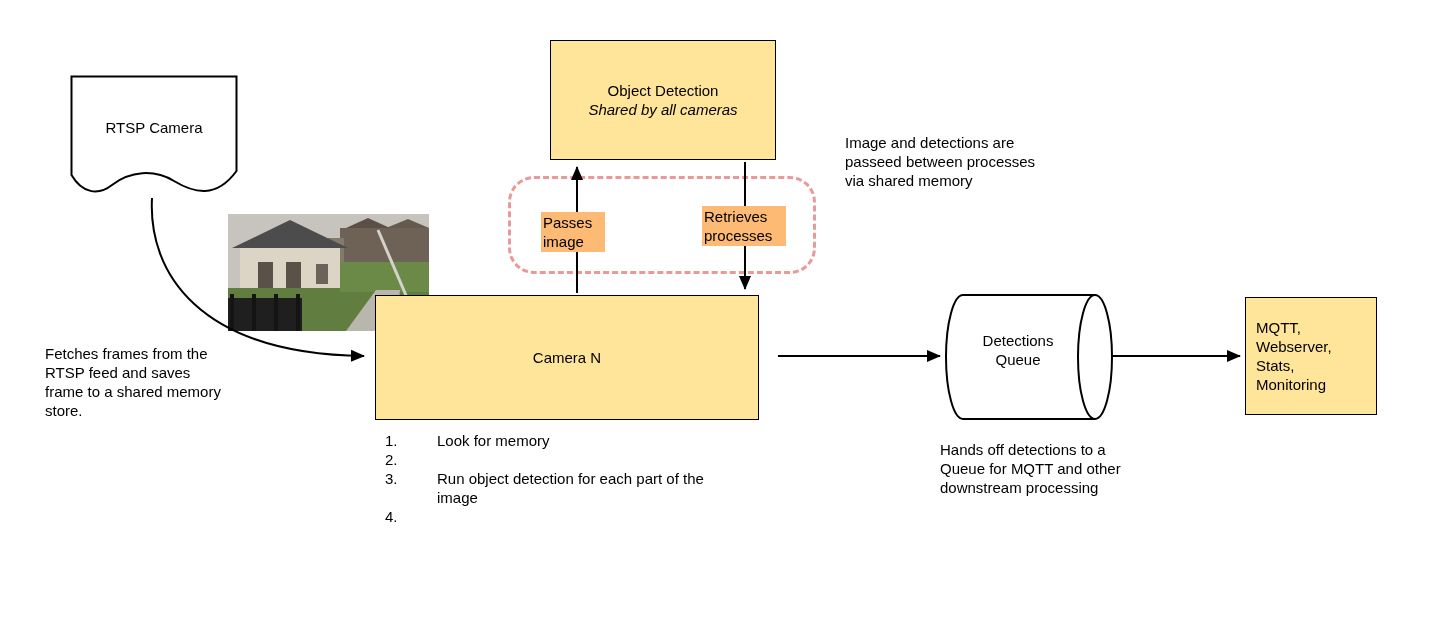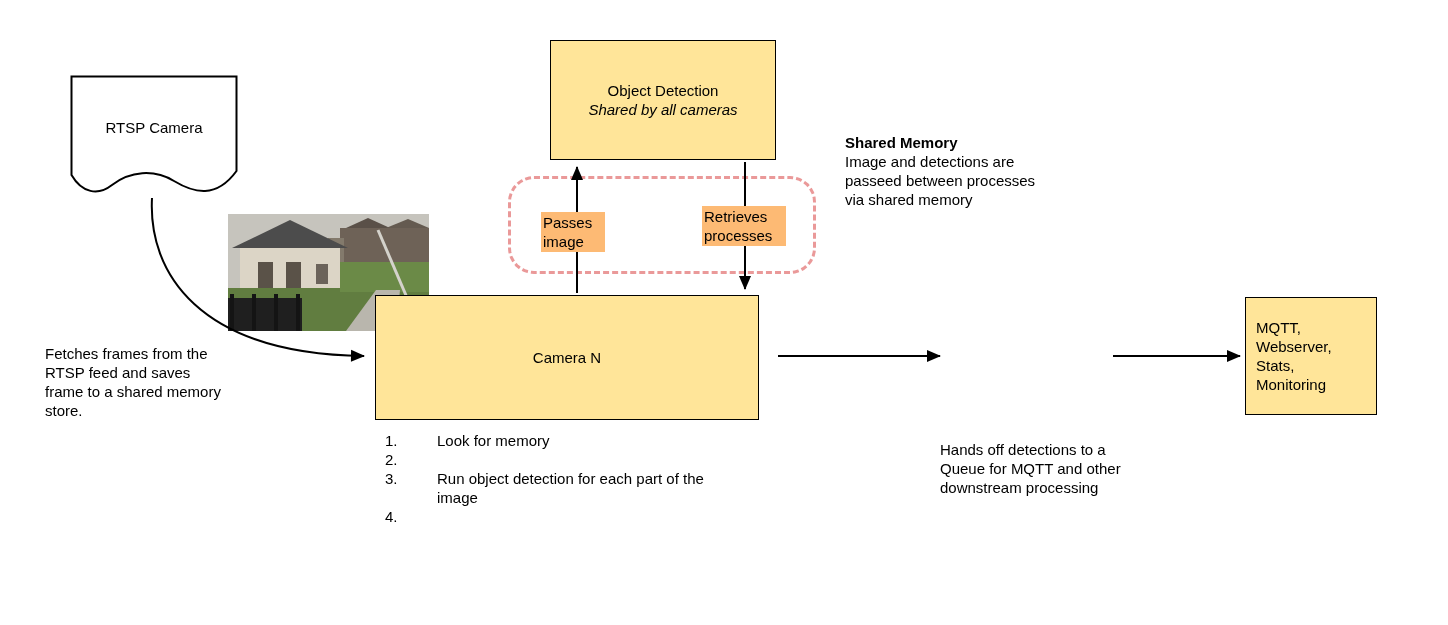--- a/index.html
+++ b/index.html
@@ -87,20 +87,27 @@
     <div>Object Detection</div>
     <div class="italic">Shared by all cameras</div>
   </div>
 
   <div class="abs dashed-region" style="left:508px; top:176px; width:308px; height:98px;"></div>
 
   <div class="abs node" style="left:375px; top:295px; width:384px; height:125px;">
     <div>Camera N</div>
   </div>
 
+  <div class="abs" style="left:945px; top:293px; width:170px; height:128px;">
+    <svg width="170" height="128" viewBox="0 0 170 128">
+      <path d="M150,2 L18,2 A17,62 0 0 0 18,126 L150,126" fill="#ffffff" stroke="#000000" stroke-width="2"></path>
+      <ellipse cx="150" cy="64" rx="17" ry="62" fill="#ffffff" stroke="#000000" stroke-width="2"></ellipse>
+    </svg>
+    <div class="abs" style="left:18px; top:38px; width:110px; text-align:center;">Detections Queue</div>
+  </div>
 
   <div class="abs node" style="left:1245px; top:297px; width:132px; height:118px; align-items:flex-start; text-align:left; padding-left:10px; padding-right:8px;">
     <div>MQTT, Webserver, Stats, Monitoring</div>
   </div>
 
   <svg class="abs" style="left:0; top:0;" width="1448" height="625" viewBox="0 0 1448 625" aria-hidden="true">
     <defs>
       <marker id="arrow" markerUnits="userSpaceOnUse" markerWidth="16" markerHeight="14" refX="14" refY="7" orient="auto">
         <path d="M1,1 L15,7 L1,13 Z" fill="#000000"></path>
       </marker>
@@ -110,21 +117,20 @@
     <line x1="745" y1="162" x2="745" y2="289" stroke="#000000" stroke-width="2" marker-end="url(#arrow)"></line>
     <line x1="778" y1="356" x2="940" y2="356" stroke="#000000" stroke-width="2" marker-end="url(#arrow)"></line>
     <line x1="1113" y1="356" x2="1240" y2="356" stroke="#000000" stroke-width="2" marker-end="url(#arrow)"></line>
   </svg>
 
   <div class="abs flow-label" style="left:541px; top:212px; width:64px;">Passes image</div>
 
   <div class="abs flow-label" style="left:702px; top:206px; width:84px;">Retrieves processes</div>
 
   <div class="abs" style="left:845px; top:133px; width:212px;">
-    <div class="note-title">Shared Memory</div>
     <div>Image and detections are passeed between processes via shared memory</div>
   </div>
 
   <div class="abs" style="left:45px; top:344px; width:178px;">Fetches frames from the RTSP feed and saves frame to a shared memory store.</div>
 
   <div class="abs" style="left:940px; top:440px; width:182px;">Hands off detections to a Queue for MQTT and other downstream processing</div>
 
   <div class="abs" style="left:385px; top:431px; width:360px;">
     <div class="steps-row">
       <div>1.</div>

